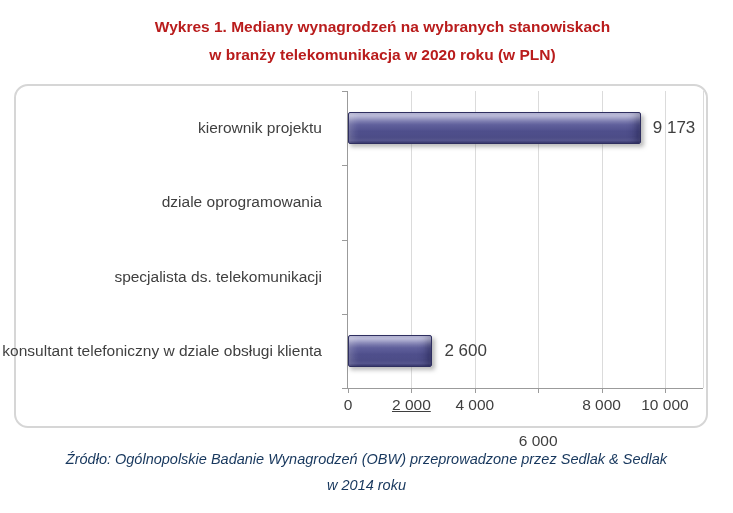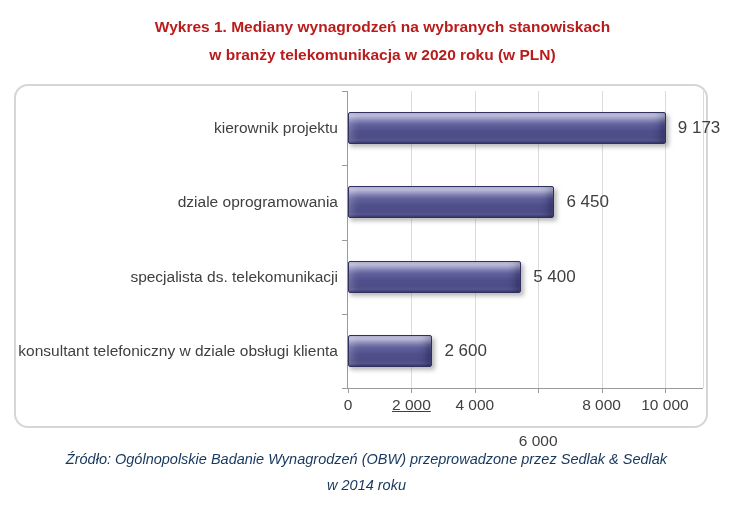--- a/index.html
+++ b/index.html
@@ -41,21 +41,21 @@
       inset 0 -7px 8px -4px rgba(20,20,60,0.35),
       inset -9px 0 9px -5px rgba(20,20,60,0.45),
       inset 9px 0 9px -6px rgba(255,255,255,0.25);
   }
   .bar-value {
     position:absolute; left:100%; margin-left:13px; top:50%;
     transform:translateY(-50%); font-size:17px; color:#3F3F3F;
     white-space:nowrap;
   }
   .cat-label {
-    position:absolute; right:100%; margin-right:10px;
+    position:absolute; right:100%; margin-right:26px;
     transform:translateY(-50%); white-space:nowrap;
     font-size:15.5px; color:#3F3F3F;
   }
   .y-tick {
     position:absolute; left:-6px; width:5px; height:1px; background:#9B9B9B;
   }
   .x-tick {
     position:absolute; top:100%; width:1px; height:5px; background:#9B9B9B;
   }
   .x-label {
@@ -77,36 +77,26 @@
 
 <div class="chart-frame">
   <div class="plot-area">
       <div class="gridline" style="left: 17.8571%;"></div>
       <div class="gridline" style="left: 35.7143%;"></div>
       <div class="gridline" style="left: 53.5714%;"></div>
       <div class="gridline" style="left: 71.4286%;"></div>
       <div class="gridline" style="left: 89.2857%;"></div>
       <div class="plot-right-border"></div>
       <div class="bar-row" style="top: 0%;">
-        <div class="bar" style="width: 81.9018%; padding-left: 25px;">
+        <div class="bar" style="width: 81.9018%;">
           <div class="bar-value">9 173</div>
         </div>
       </div>
       <div class="cat-label" style="top: 12.5%;">kierownik projektu</div>
-      <div class="bar-row" style="top: 25%;">
-        <div class="bar" style="width: 57.5893%;">
-          <div class="bar-value">6 450</div>
-        </div>
-      </div>
       <div class="cat-label" style="top: 37.5%;">dziale oprogramowania</div>
-      <div class="bar-row" style="top: 50%;">
-        <div class="bar" style="width: 48.2143%;">
-          <div class="bar-value">5 400</div>
-        </div>
-      </div>
       <div class="cat-label" style="top: 62.5%;">specjalista ds. telekomunikacji</div>
       <div class="bar-row" style="top: 75%;">
         <div class="bar" style="width: 23.2143%;">
           <div class="bar-value">2 600</div>
         </div>
       </div>
       <div class="cat-label" style="top: 87.5%;">konsultant telefoniczny w dziale obsługi klienta</div>
       <div class="y-tick" style="top: 0%;"></div>
       <div class="y-tick" style="top: 25%;"></div>
       <div class="y-tick" style="top: 50%;"></div>

